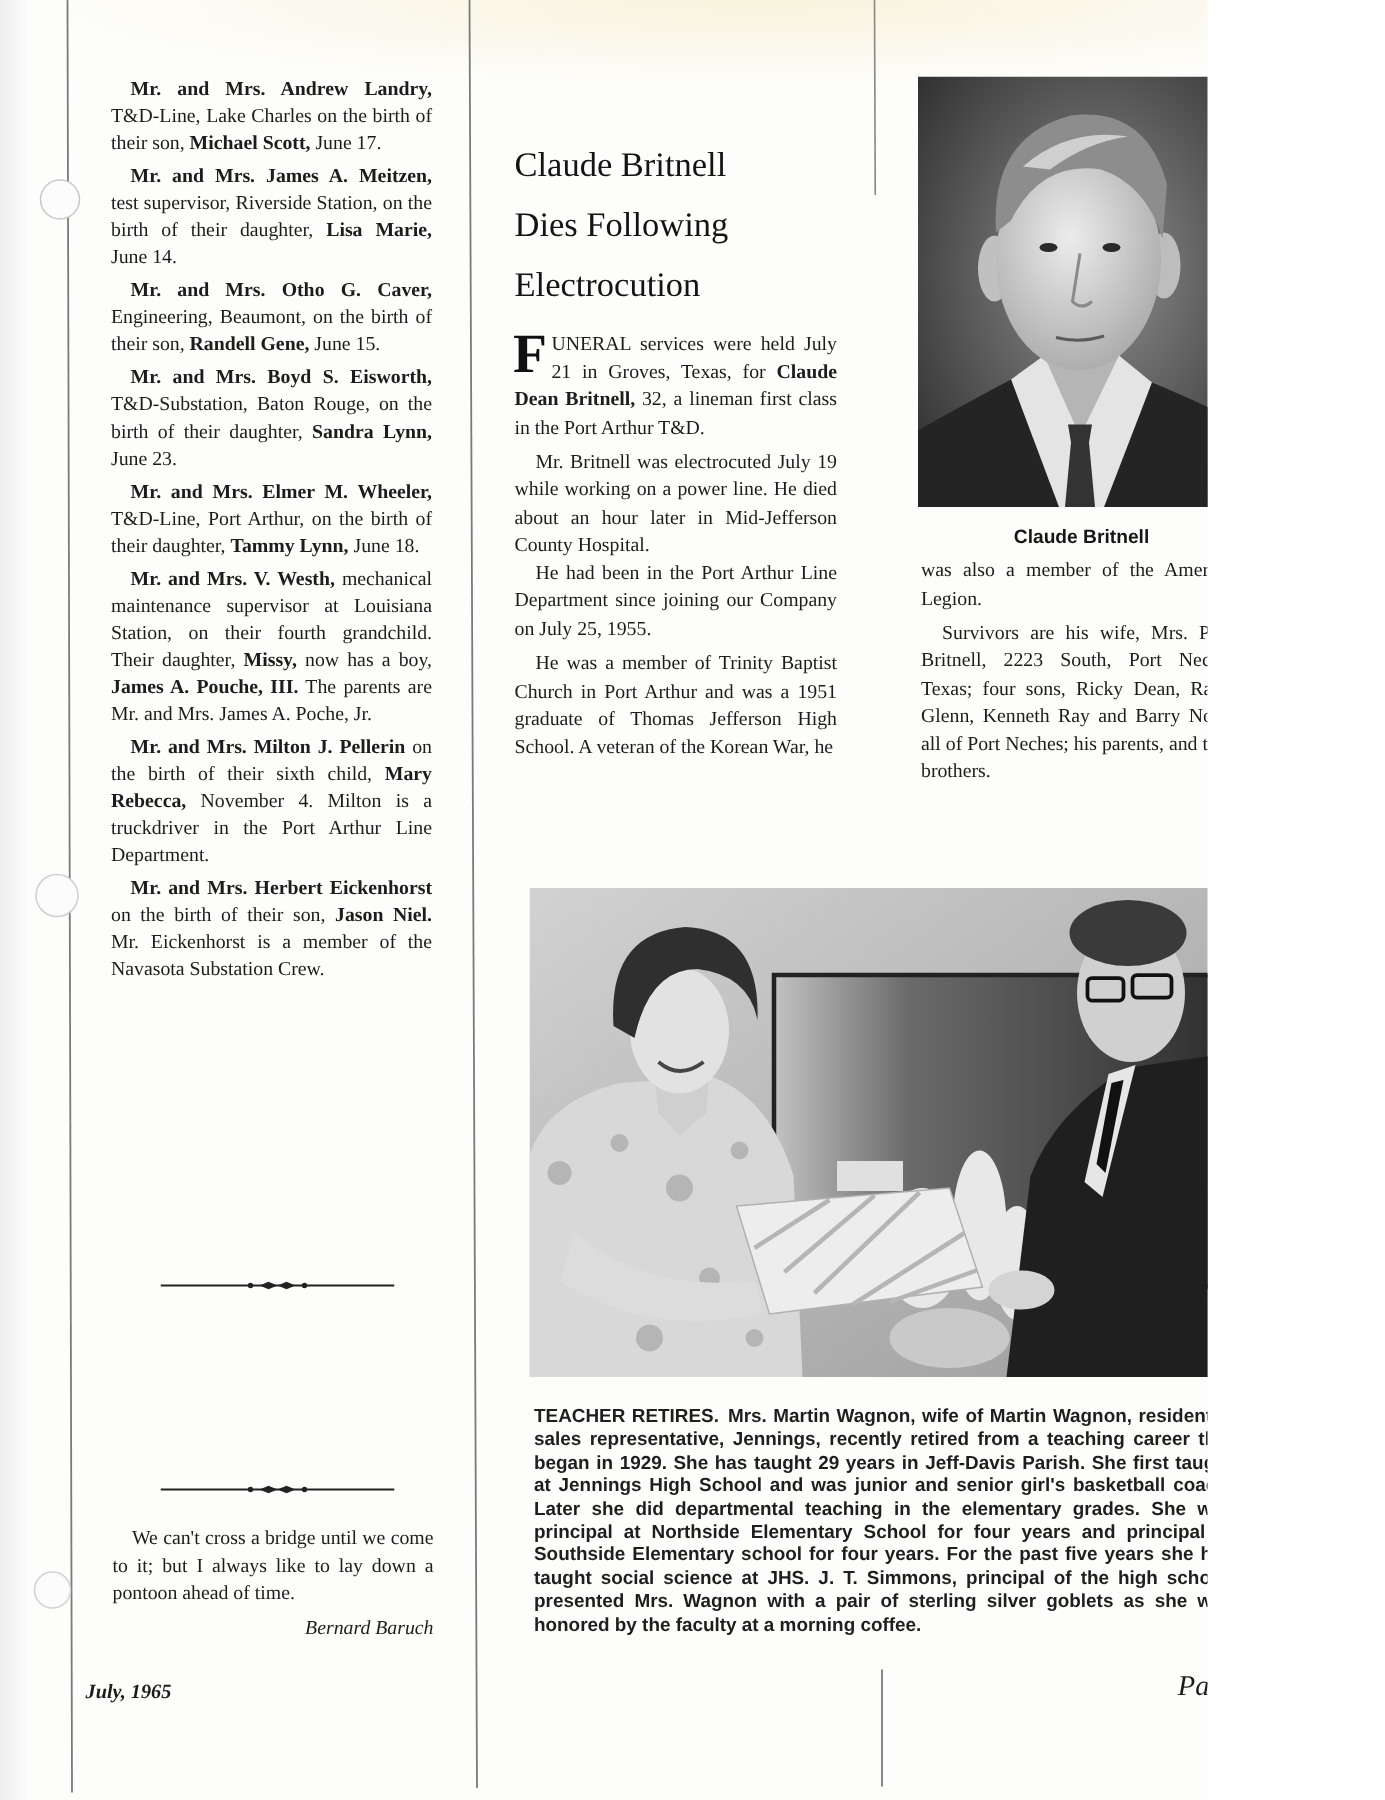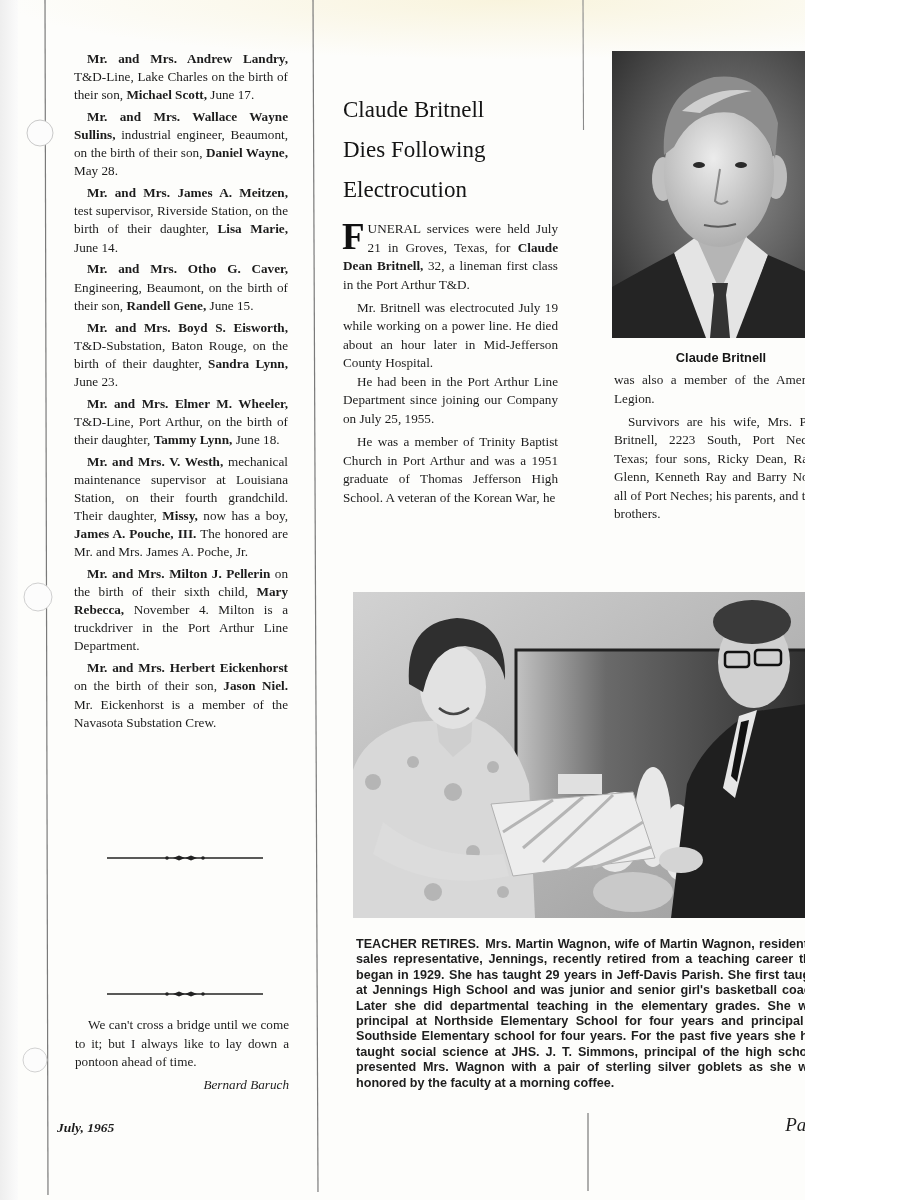--- a/index.html
+++ b/index.html
@@ -82,26 +82,25 @@
   </svg>
 
   <svg class="holes" viewBox="0 0 70 1200">
     <circle cx="40" cy="133" r="13" fill="#fcfcfc" stroke="#c9c9c9" stroke-width="1"></circle>
     <circle cx="38" cy="597" r="14" fill="#fcfcfc" stroke="#cfcfcf" stroke-width="1"></circle>
     <circle cx="35" cy="1060" r="12" fill="#fcfcfc" stroke="#d2d2d2" stroke-width="1"></circle>
   </svg>
 
   <div class="col col-left">
     <p class="ann"><b>Mr. and Mrs. Andrew Landry,</b><span> T&amp;D-Line, Lake Charles on the birth of their son, </span><b>Michael Scott,</b><span> June 17.</span></p>
-    <p class="ann"><b>Mr. and Mrs. Wallace Wayne Sullins,</b><span> industrial engineer, Beau­mont, on the birth of their son, </span><b>Daniel Wayne,</b><span> May 28.</span></p>
     <p class="ann"><b>Mr. and Mrs. James A. Meit­zen,</b><span> test supervisor, Riverside Station, on the birth of their daughter, </span><b>Lisa Marie,</b><span> June 14.</span></p>
     <p class="ann"><b>Mr. and Mrs. Otho G. Caver,</b><span> Engineering, Beaumont, on the birth of their son, </span><b>Randell Gene,</b><span> June 15.</span></p>
     <p class="ann"><b>Mr. and Mrs. Boyd S. Eisworth,</b><span> T&amp;D-Substation, Baton Rouge, on the birth of their daughter, </span><b>Sandra Lynn,</b><span> June 23.</span></p>
     <p class="ann"><b>Mr. and Mrs. Elmer M. Wheel­er,</b><span> T&amp;D-Line, Port Arthur, on the birth of their daughter, </span><b>Tammy Lynn,</b><span> June 18.</span></p>
-    <p class="ann"><b>Mr. and Mrs. V. Westh,</b><span> me­chanical maintenance supervisor at Louisiana Station, on their fourth grandchild. Their daugh­ter, </span><b>Missy,</b><span> now has a boy, </span><b>James A. Pouche, III.</b><span> The honored are Mr. and Mrs. James A. Poche, Jr.</span></p>
+    <p class="ann"><b>Mr. and Mrs. V. Westh,</b><span> me­chanical maintenance supervisor at Louisiana Station, on their fourth grandchild. Their daugh­ter, </span><b>Missy,</b><span> now has a boy, </span><b>James A. Pouche, III.</b><span> The parents are Mr. and Mrs. James A. Poche, Jr.</span></p>
     <p class="ann"><b>Mr. and Mrs. Milton J. Pellerin</b><span> on the birth of their sixth child, </span><b>Mary Rebecca,</b><span> November 4. Milton is a truckdriver in the Port Arthur Line Department.</span></p>
     <p class="ann"><b>Mr. and Mrs. Herbert Eicken­horst</b><span> on the birth of their son, </span><b>Jason Niel.</b><span> Mr. Eickenhorst is a member of the Navasota Sub­station Crew.</span></p>
   </div>
 
   <div class="ornament" style="top:848px;">
     <svg width="156" height="8" viewBox="0 0 156 8">
       <line x1="0" y1="4" x2="156" y2="4" stroke="#222" stroke-width="1.3"></line>
       <circle cx="60" cy="4" r="1.8" fill="#222"></circle>
       <path d="M66 4 L72 1.5 L78 4 L84 1.5 L90 4 L84 6.5 L78 4 L72 6.5 Z" fill="#222"></path>
       <circle cx="96" cy="4" r="1.8" fill="#222"></circle>

